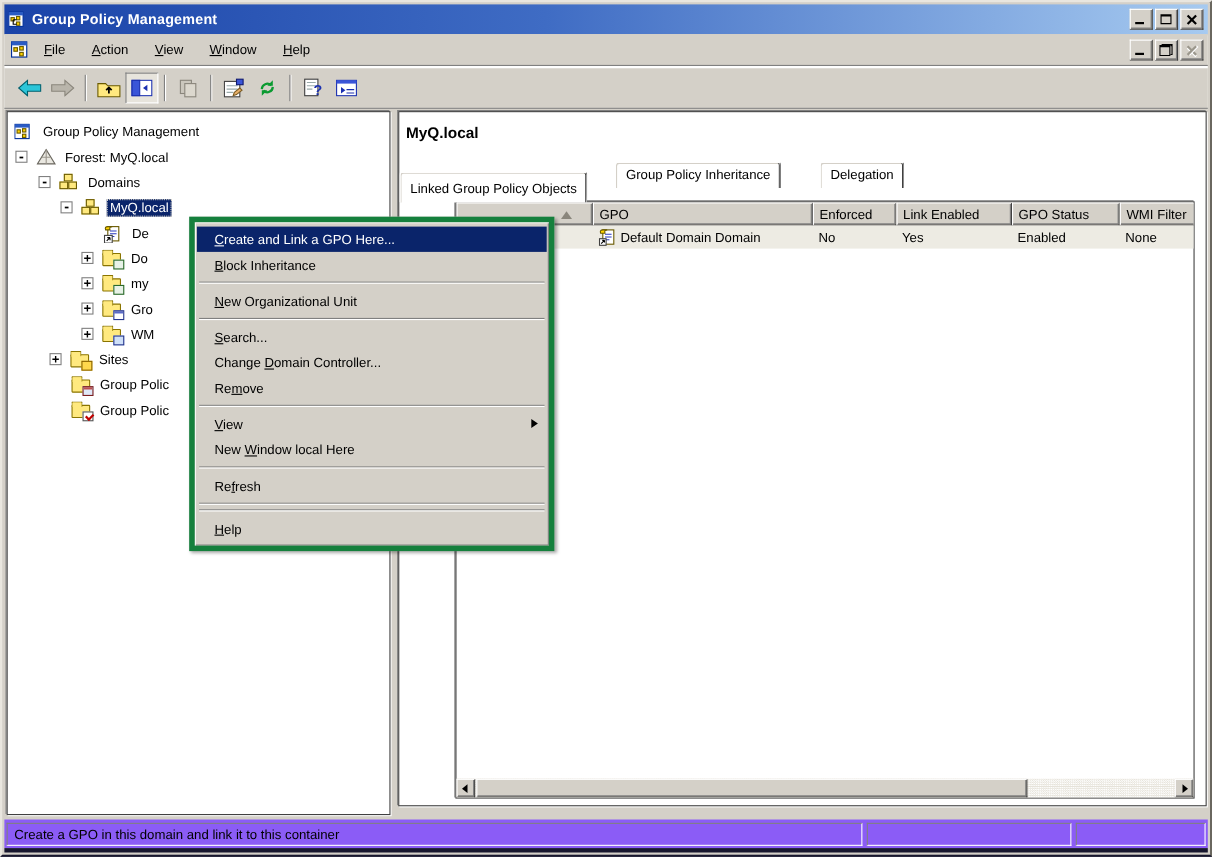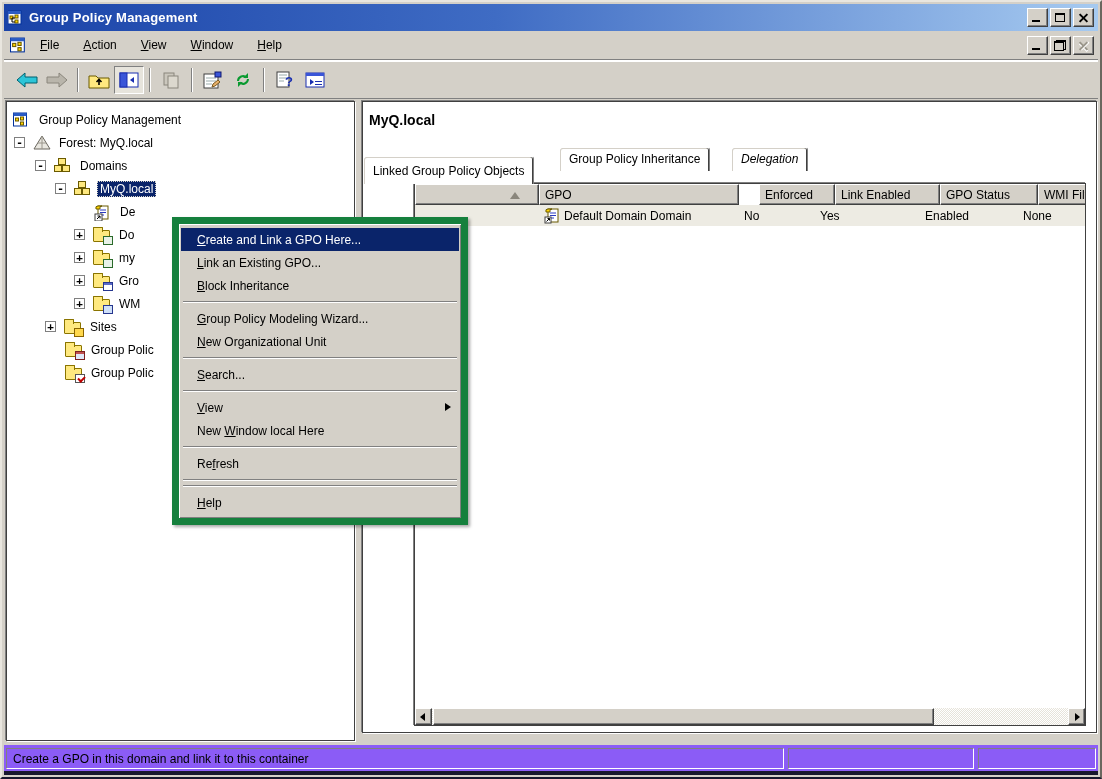--- a/index.html
+++ b/index.html
@@ -90,23 +90,23 @@
 
   
   .hscroll { position:absolute; left:0; right:0; bottom:0; height:17px; background:#f3f1e9;
              background-image:repeating-conic-gradient(#fff 0 25%, #e6e3da 0 50%); background-size:2px 2px; }
   .sbtn { position:absolute; top:0; width:17px; height:17px; background:#D4D0C8; border:1px solid; border-color:#fff #404040 #404040 #fff; box-shadow:inset -1px -1px 0 #808080; }
   .sbtn .tri-l { position:absolute; left:4px; top:4px; width:0; height:0; border:4px solid transparent; border-right:5px solid #000; border-left:none; }
   .sbtn .tri-r { position:absolute; left:6px; top:4px; width:0; height:0; border:4px solid transparent; border-left:5px solid #000; border-right:none; }
   .sthumb { position:absolute; top:0; height:17px; background:#D4D0C8; border:1px solid; border-color:#fff #404040 #404040 #fff; box-shadow:inset -1px -1px 0 #808080; }
 
   
-  .ctxmenu { position:absolute; left:170px; top:195px; width:296px; background:#D4D0C8; z-index:50;
-             border:7px solid #15803d; box-shadow:inset 1px 1px 0 #fff, inset -1px -1px 0 #808080, 2px 2px 3px rgba(0,0,0,.35);
-             padding:4px 2px;margin-top:20px; }
+  .ctxmenu { position:absolute; left:170px; top:195px; width:332px; background:#D4D0C8; z-index:50;
+             border:5px solid #15803d; box-shadow:inset 1px 1px 0 #fff, inset -1px -1px 0 #808080, 2px 2px 3px rgba(0,0,0,.35);
+             padding:4px 2px; }
   .mi { height:23px; display:flex; align-items:center; padding:0 16px; position:relative; white-space:nowrap; }
   .mi.hl { background:#0A246A; color:#fff; }
   .msep { height:2px; margin:4px 2px; border-top:1px solid #808080; border-bottom:1px solid #fff; }
   .subarrow { position:absolute; right:8px; top:7px; width:0; height:0; border:4px solid transparent; border-left:6px solid #000; border-right:none; }
 
   
   .statusbar { position:absolute; left:2px; right:2px; bottom:6px; height:26px; background:#8b5cf6; display:flex; align-items:stretch; padding:3px 2px 2px 2px; gap:4px; }
   .spanel { border:1px solid; border-color:#808080 #fff #fff #808080; padding:3px 6px 0 6px; white-space:nowrap; overflow:hidden; }
   .sp1 { width:778px; } .sp2 { width:186px; } .sp3 { flex:1; }
   .botline { position:absolute; left:2px; right:2px; bottom:2px; height:4px; background:#17172e; }
@@ -376,30 +376,30 @@
 
       </div>
     </div>
 
     <div class="pane rightpane">
       <div class="heading">MyQ.local</div>
 
       <div class="tabs">
         <span class="tab active" style="left:0px; z-index:3;">Linked Group Policy Objects</span>
         <span class="tab" style="left:196px;">Group Policy Inheritance</span>
-        <span class="tab" style="left:368px;font-style:italic;">Delegation</span>
+        <span class="tab" style="left:382px;">Delegation</span>
       </div>
 
       <div class="list">
         <div class="lhdr">
           <span class="hcell" style="width:124px;">
             <span></span><i class="sortup"></i>
           </span>
           <span class="hcell" style="width:200px;">GPO</span>
-          <span class="hcell" style="width:76px;margin-left:20px;">Enforced</span>
+          <span class="hcell" style="width:76px;">Enforced</span>
           <span class="hcell" style="width:105px;">Link Enabled</span>
           <span class="hcell" style="width:98px;">GPO Status</span>
           <span class="hcell" style="width:120px;">WMI Filter</span>
         </div>
 
         <div class="lrow">
           <span class="lcell" style="width:124px;"></span>
           <span class="lcell" style="width:200px;">
             <span style="margin-right:4px;">
               <svg width="16" height="16">
@@ -430,35 +430,35 @@
       </div>
     </div>
 
   </div>
 
   <div class="ctxmenu">
     <div class="mi hl">
       <span><u class="k">C</u><span>reate and Link a GPO Here...</span></span>
     </div>
     <div class="mi">
-      <span><u class="k">L</u><span>ink an Existing GPO...</span></span>
-    </div>
-    <div class="mi">
       <span><u class="k">B</u><span>lock Inheritance</span></span>
     </div>
     <div class="msep"></div>
     <div class="mi">
-      <span><u class="k">G</u><span>roup Policy Modeling Wizard...</span></span>
-    </div>
-    <div class="mi">
       <span><u class="k">N</u><span>ew Organizational Unit</span></span>
     </div>
     <div class="msep"></div>
     <div class="mi">
       <span><u class="k">S</u><span>earch...</span></span>
+    </div>
+    <div class="mi">
+      <span><span>Change </span><u class="k">D</u><span>omain Controller...</span></span>
+    </div>
+    <div class="mi">
+      <span><span>Re</span><u class="k">m</u><span>ove</span></span>
     </div>
     <div class="msep"></div>
     <div class="mi">
       <span><u class="k">V</u><span>iew</span></span>
       <i class="subarrow"></i>
     </div>
     <div class="mi">
       <span><span>New </span><u class="k">W</u><span>indow local Here</span></span>
     </div>
     <div class="msep"></div>

